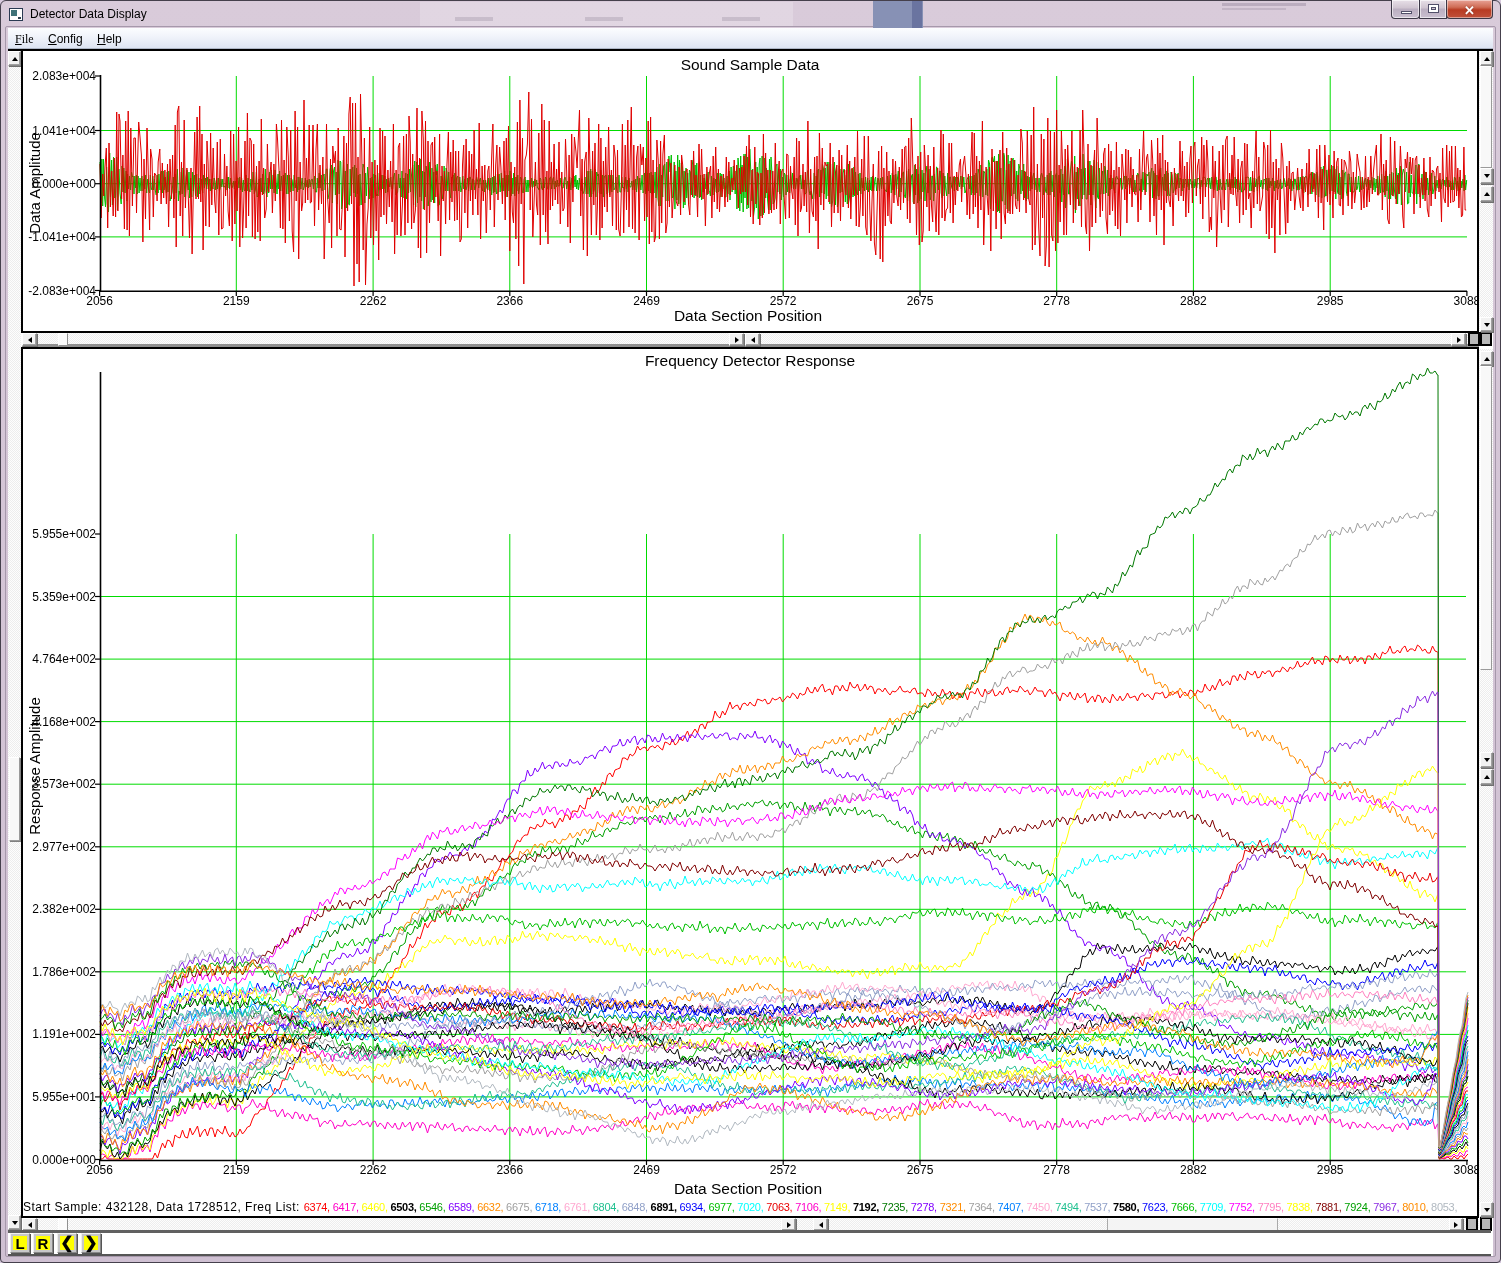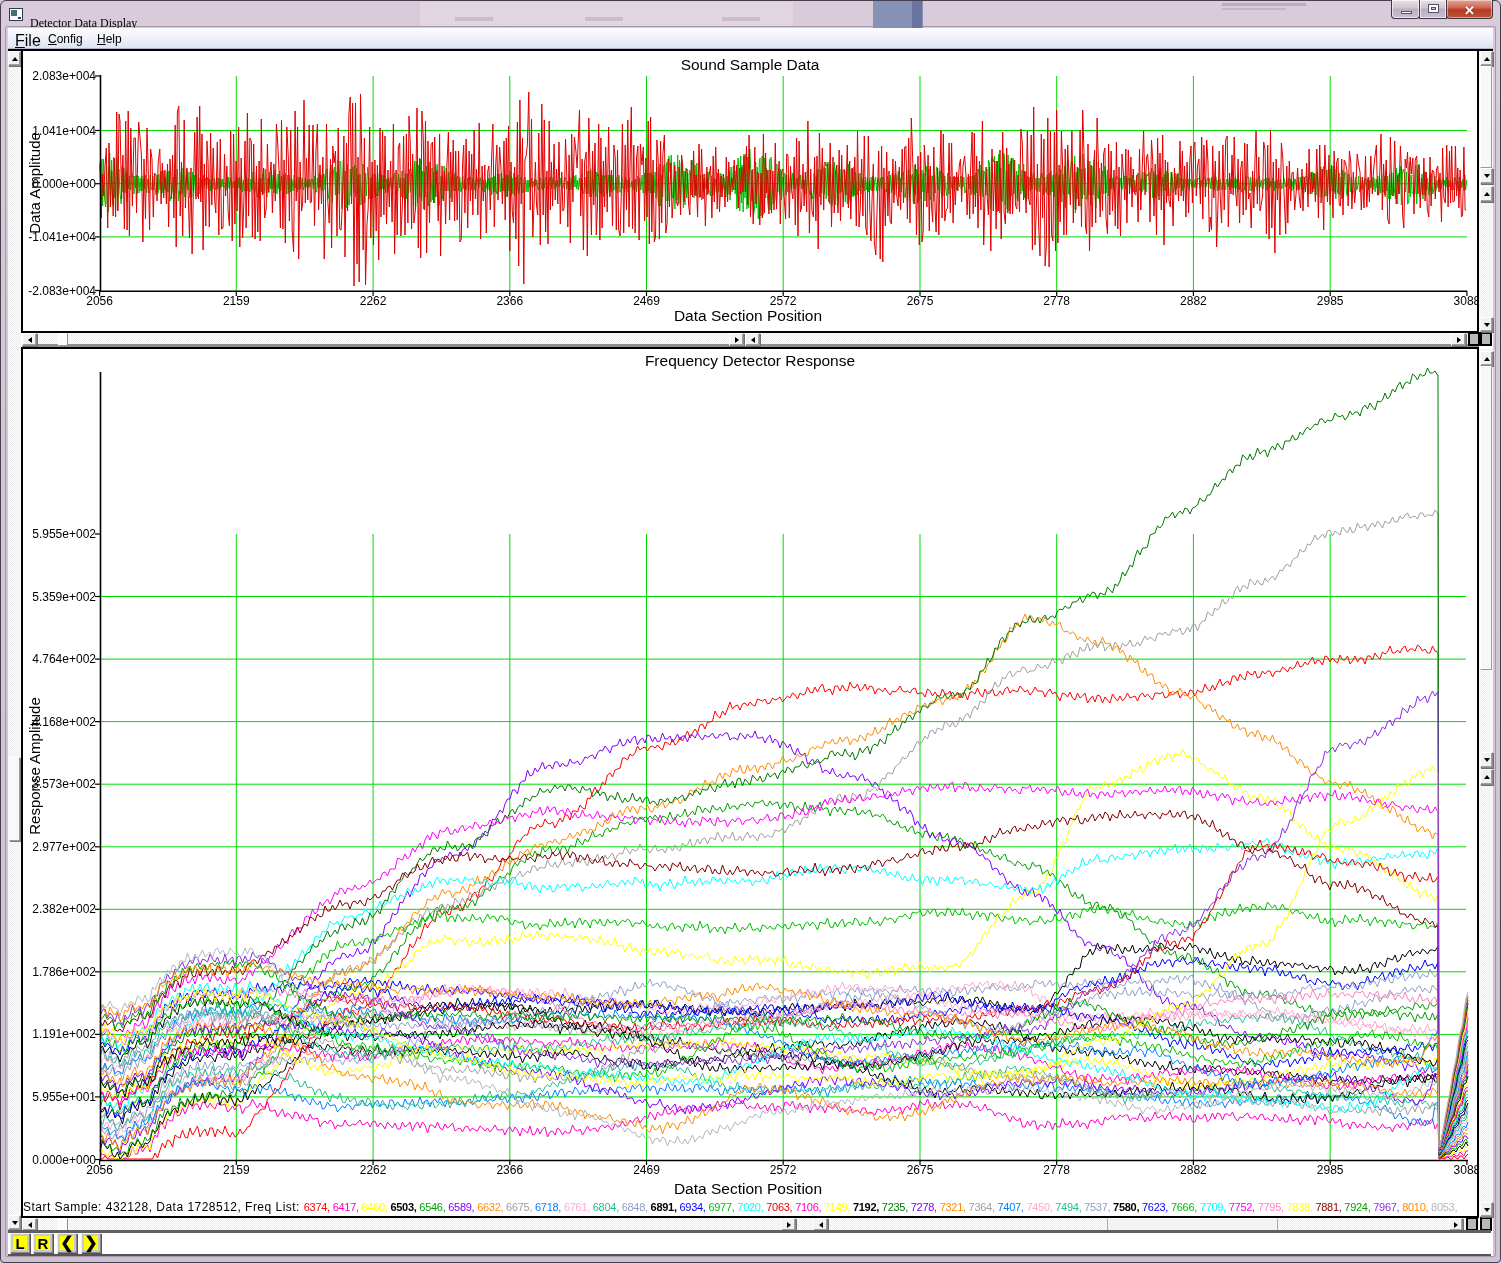--- a/index.html
+++ b/index.html
@@ -17,33 +17,33 @@
     <div class="abs" style="left:585px;top:17px;width:38px;height:4px;background:rgba(90,80,100,0.18);"></div>
     <div class="abs" style="left:722px;top:17px;width:38px;height:4px;background:rgba(90,80,100,0.18);"></div>
     <div class="abs" style="left:873px;top:1px;width:50px;height:27px;background:#8791b5;"></div>
     <div class="abs" style="left:912px;top:1px;width:10px;height:27px;background:#6a74a0;"></div>
     <div class="abs" style="left:1222px;top:3px;width:84px;height:3px;background:rgba(80,70,95,0.22);"></div>
     <div class="abs" style="left:1222px;top:8px;width:64px;height:2px;background:rgba(80,70,95,0.16);"></div>
     <div class="abs" style="left:9px;top:8px;width:14px;height:13px;background:#fff;border:1px solid #2a3a52;">
 <div class="abs" style="left:1px;top:1px;width:6px;height:6px;background:#3f7278;"></div>
 <div class="abs" style="left:8px;top:8px;width:3px;height:2px;background:#30404f;"></div>
 </div>
-    <div class="abs" style="left:30px;top:16px;font-size:12px;color:#000;font-family:Liberation Serif, serif;">Detector Data Display</div>
+    <div class="abs" style="left:30px;top:7px;font-size:12px;color:#000;">Detector Data Display</div>
     <div class="abs" style="left:1391px;top:0;width:29px;height:19px;background:linear-gradient(180deg,#e8e0e8 0%,#cfc4d0 45%,#baaec0 50%,#cabfd0 100%);border:1px solid #3c3846;border-top:none;border-radius:0 0 4px 4px;box-shadow:inset 0 0 0 1px rgba(255,255,255,.6);">
 <div class="abs" style="left:9px;top:11px;width:11px;height:3px;background:#fff;border:1px solid #52506a;"></div>
     </div>
     <div class="abs" style="left:1419px;top:0;width:28px;height:19px;background:linear-gradient(180deg,#e8e0e8 0%,#cfc4d0 45%,#baaec0 50%,#cabfd0 100%);border:1px solid #3c3846;border-top:none;border-radius:0 0 1px 1px;box-shadow:inset 0 0 0 1px rgba(255,255,255,.6);">
 <div class="abs" style="left:8px;top:4px;width:11px;height:9px;background:#fff;border:1px solid #52506a;"></div>
 <div class="abs" style="left:11px;top:7px;width:5px;height:3px;background:#cfc4d0;border:1px solid #52506a;"></div>
     </div>
     <div class="abs" style="left:1446px;top:0;width:47px;height:19px;background:linear-gradient(180deg,#e8a296 0%,#cf6c55 40%,#b83b22 55%,#c0503a 100%);border:1px solid #3c3846;border-top:none;border-radius:0 0 4px 4px;box-shadow:inset 0 0 0 1px rgba(255,255,255,.45);">
 <div class="abs" style="left:17px;top:3px;font-size:13px;font-weight:bold;color:#fff;text-shadow:0 0 2px #803020;">✕</div>
     </div>
     <div class="abs" style="left:8px;top:28px;width:1485px;height:21px;background:linear-gradient(180deg,#fcfdff 0%,#f0f3fa 45%,#dde4f2 100%);border-bottom:1px solid #aeb6c6;"></div>
-    <div class="abs" style="left:15px;top:32px;font-size:16px;color:#000;"><span style="text-decoration:underline">F</span>ile</div>
+    <div class="abs" style="left:15px;top:32px;font-size:12px;color:#000;font-family:Liberation Serif, serif;"><span style="text-decoration:underline">F</span>ile</div>
     <div class="abs" style="left:48px;top:32px;font-size:12px;color:#000;"><span style="text-decoration:underline">C</span>onfig</div>
     <div class="abs" style="left:97px;top:32px;font-size:12px;color:#000;"><span style="text-decoration:underline">H</span>elp</div>
     <div class="abs" style="left:8px;top:49px;width:1485px;height:1207px;background:#fff;"></div>
     <div class="abs" style="left:8px;top:49px;width:1485px;height:2px;background:#000;"></div>
     <div class="abs track" style="left:8px;top:51px;width:13px;height:1179px;"></div>
     <div class="sbtn" style="left:8px;top:51px;width:13px;height:15px">
       <div style="position:absolute;left:50%;top:50%;transform:translate(-50%,-50%);width:0;height:0;border-left:3.5px solid transparent;border-right:3.5px solid transparent;border-bottom:4.5px solid #000;"></div>
     </div>
     <div class="sbtn" style="left:8px;top:1215px;width:13px;height:15px">
       <div style="position:absolute;left:50%;top:50%;transform:translate(-50%,-50%);width:0;height:0;border-left:3.5px solid transparent;border-right:3.5px solid transparent;border-top:4.5px solid #000;"></div>

